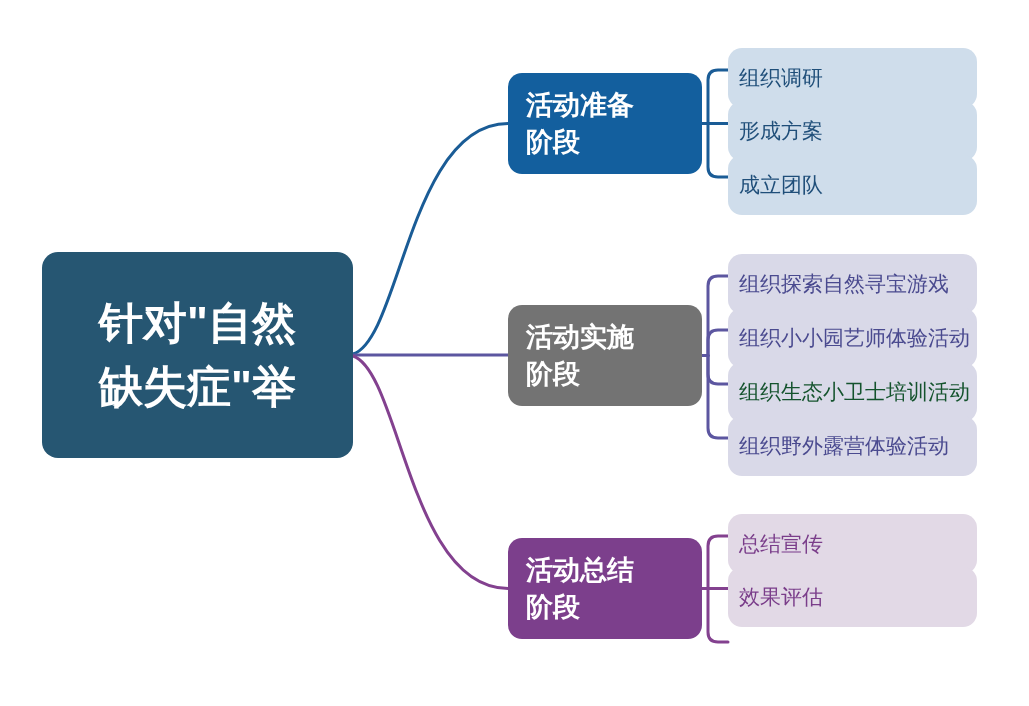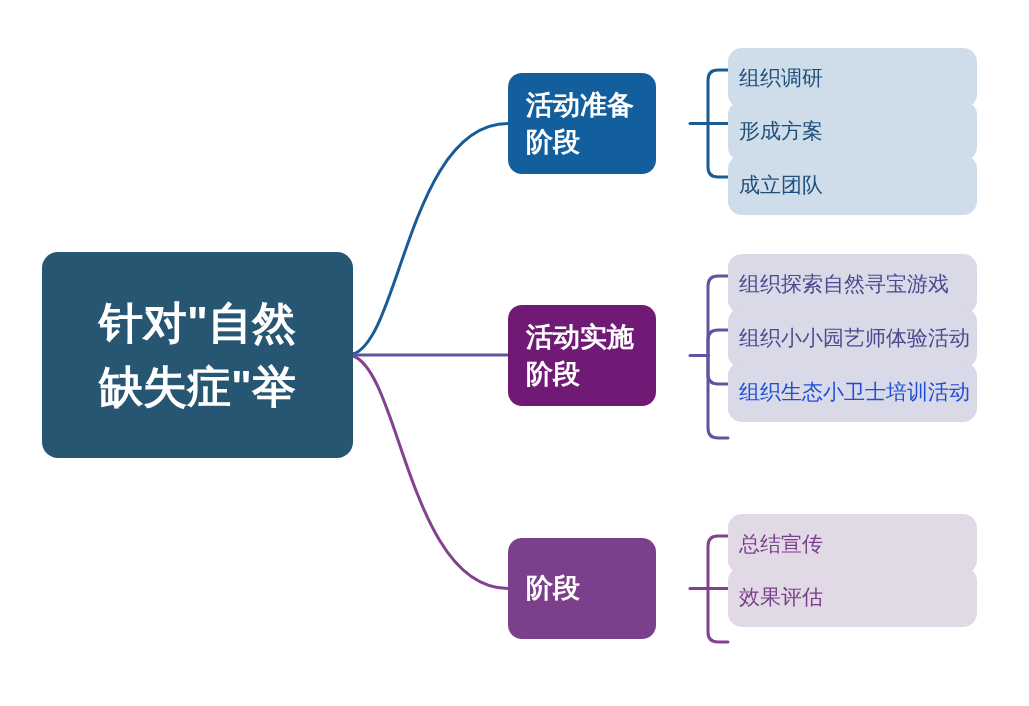--- a/index.html
+++ b/index.html
@@ -23,21 +23,21 @@
   }
   .root {
     left:42px; top:252px; width:311px; height:206px;
     border-radius:16px;
     justify-content:center;
     text-align:center;
     font-size:44px; font-weight:bold; line-height:1.45;
   }
   .root .label-lines span { display:block; }
   .branch {
-    left:508px; width:148px; height:101px;
+    left:508px; width:194px; height:101px;
     border-radius:14px;
     padding-left:18px;
     font-size:27px; font-weight:bold; line-height:1.35;
     text-align:left;
   }
   .branch .label-lines span { display:block; }
   .leaf {
     left:728px; width:249px; height:60px;
     border-radius:14px;
     padding-left:11px;
@@ -83,50 +83,54 @@
       <span>缺失症"举</span>
     </div>
   </div>
 
   <div class="node branch b0" style="background: rgb(19, 95, 158); color: rgb(255, 255, 255);">
     <div class="label-lines">
       <span>活动准备</span>
       <span>阶段</span>
     </div>
   </div>
-  <div class="node branch b1" style="background: #701a75; color: rgb(255, 255, 255);">
+  <div class="node branch b1" style="background: #737373; color: rgb(255, 255, 255);">
     <div class="label-lines">
       <span>活动实施</span>
       <span>阶段</span>
     </div>
   </div>
   <div class="node branch b2" style="background: rgb(124, 63, 140); color: rgb(255, 255, 255);">
     <div class="label-lines">
+      <span>活动总结</span>
       <span>阶段</span>
     </div>
   </div>
 
   <div class="node leaf l00" style="background: rgb(207, 221, 235); color: rgb(31, 78, 121);">
     <span>组织调研</span>
   </div>
   <div class="node leaf l01" style="background: rgb(207, 221, 235); color: rgb(31, 78, 121);">
     <span>形成方案</span>
   </div>
   <div class="node leaf l10" style="background: rgb(217, 217, 232); color: rgb(74, 74, 143);">
     <span>组织探索自然寻宝游戏</span>
   </div>
 
   <div class="node leaf l02" style="background: rgb(207, 221, 235); color: rgb(31, 78, 121);">
     <span>成立团队</span>
   </div>
   <div class="node leaf l11" style="background: rgb(217, 217, 232); color: rgb(74, 74, 143);">
     <span>组织小小园艺师体验活动</span>
   </div>
-  <div class="node leaf l12" style="background: rgb(217, 217, 232); color: #1d4ed8;">
+  <div class="node leaf l12" style="background: rgb(217, 217, 232); color: #14532d;">
     <span>组织生态小卫士培训活动</span>
+  </div>
+  <div class="node leaf l13" style="background: rgb(217, 217, 232); color: rgb(74, 74, 143);">
+    <span>组织野外露营体验活动</span>
   </div>
 
   <div class="node leaf l20" style="background: rgb(226, 217, 230); color: rgb(122, 61, 138);">
     <span>总结宣传</span>
   </div>
   <div class="node leaf l21" style="background: rgb(226, 217, 230); color: rgb(122, 61, 138);">
     <span>效果评估</span>
   </div>
 
 </div>

